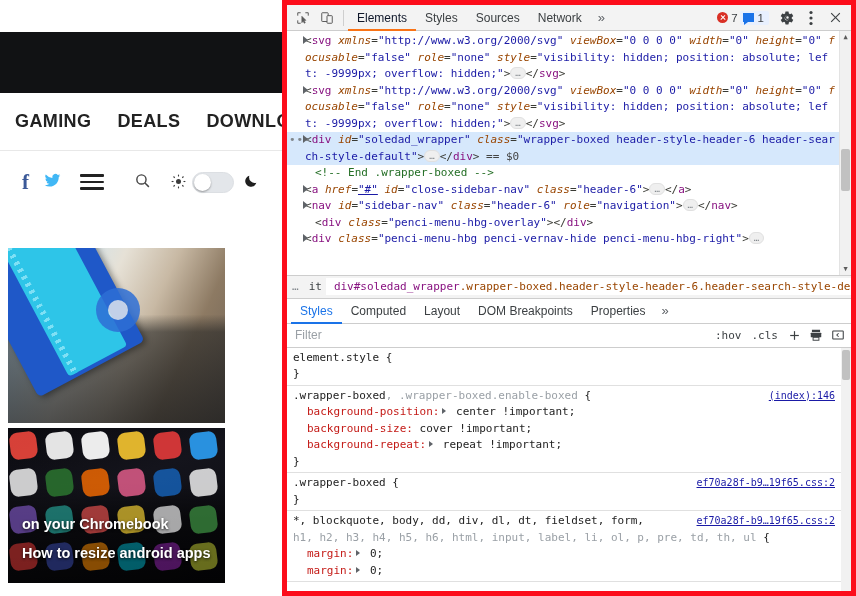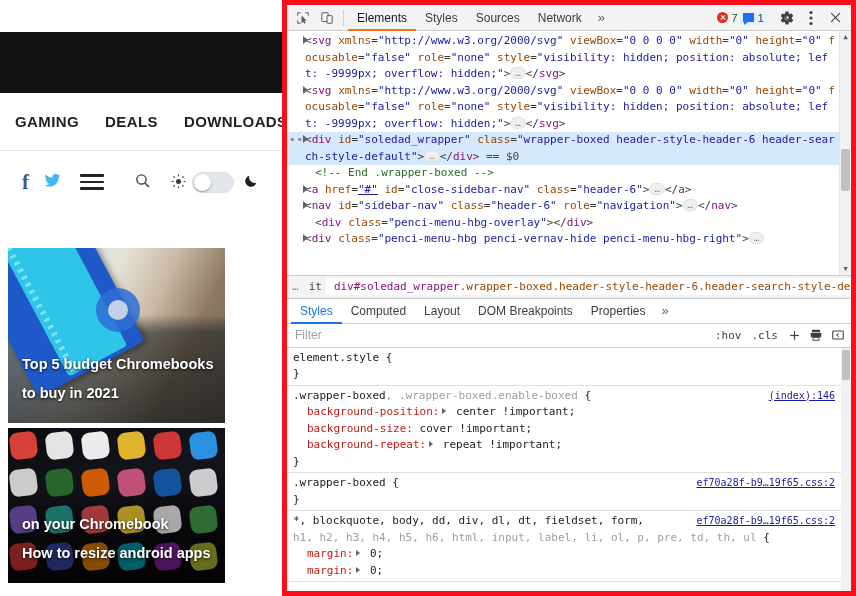--- a/index.html
+++ b/index.html
@@ -33,21 +33,21 @@
   .topbar-search{margin-left:12px;color:#f0f0f0;}
   #blackband{
     position:absolute;left:0;top:32px;width:288px;height:61px;background:#111214;
   }
   #navrow{
     position:absolute;left:0;top:93px;width:288px;height:58px;background:#fff;
     display:flex;align-items:center;padding-left:2px;box-sizing:border-box;
     border-bottom:1px solid #e8e8e8;
   }
   .navitem{
-    font-size:15px;font-weight:bold;color:#222;letter-spacing:.4px;
+    font-size:18px;font-weight:bold;color:#222;letter-spacing:.4px;
     margin:0 0 0 0;padding:0 13px;white-space:nowrap;
   }
   #toolsrow{
     position:absolute;left:0;top:152px;width:288px;height:60px;background:#fff;
     display:flex;align-items:center;
   }
   .fb{color:#3b5998;font-family:"Liberation Serif",serif;font-weight:bold;font-size:21px;
       margin-left:22px;line-height:1;}
   .tw{color:#41b7f5;font-size:19px;margin-left:14px;line-height:1;}
   .burger{margin-left:18px;width:24px;display:flex;flex-direction:column;gap:4px;}
@@ -159,21 +159,21 @@
     font-family:"DejaVu Sans Mono","Liberation Mono",monospace;
     font-size:11px;line-height:16.5px;
   }
   #domlist{position:absolute;left:0;top:0;right:11px;padding:2px 0 0 0;}
   .dl{white-space:pre-wrap;padding-left:18px;position:relative;color:#222;word-break:break-all;}
   .dl.sel{background:#d6e8fc;}
   .dl .tri{position:absolute;left:16px;top:3px;width:0;height:0;
     border-left:5px solid #5f6368;border-top:4px solid transparent;border-bottom:4px solid transparent;}
   .dots3{position:absolute;left:2px;top:0;color:#80868b;letter-spacing:1px;font-size:11px;}
   .tag{color:#881280;}
-  .attr{color:#994500;}
+  .attr{color:#994500;font-style:italic;}
   .val{color:#1a1aa6;}
   .pun{color:#393a34;}
   .cmt{color:#236e25;}
   .ellip{
     display:inline-block;background:#efefef;border-radius:6px;padding:0 4px;color:#80868b;
     font-size:9px;line-height:10px;vertical-align:1px;border:1px solid #e0e0e0;
   }
   .dollar{color:#444;}
   .ind1{padding-left:28px;}
   #domscroll{position:absolute;right:0;top:0;width:11px;bottom:0;background:#f1f1f1;border-left:1px solid #e3e3e3;}
@@ -282,24 +282,20 @@
           <path d="M20 14.5A8.5 8.5 0 0 1 9.5 4a8.5 8.5 0 1 0 10.5 10.5z"></path>
         </svg>
     </span>
   </div>
 
   <div class="card" id="card1">
     <div class="bg" id="c1bg">
       <div id="c1calc"></div>
         <div id="c1note"></div>
         <div id="c1chrome"></div>
-    </div>
-    <div class="ttl">
-      <span>Top 5 budget Chromebooks</span>
-      <span>to buy in 2021</span>
     </div>
   </div>
 
   <div class="card" id="card2">
     <div class="bg" id="c2bg">
         <div class="appi" style="left: 2px; top: 4px; background: rgb(232, 69, 60); opacity: 0.92; transform: rotate(-7deg);"></div>
         <div class="appi" style="left: 38px; top: 4px; background: rgb(246, 246, 246); opacity: 0.92; transform: rotate(-7deg);"></div>
         <div class="appi" style="left: 74px; top: 4px; background: rgb(255, 255, 255); opacity: 0.92; transform: rotate(-7deg);"></div>
         <div class="appi" style="left: 110px; top: 4px; background: rgb(242, 194, 48); opacity: 0.92; transform: rotate(-7deg);"></div>
         <div class="appi" style="left: 146px; top: 4px; background: rgb(224, 58, 58); opacity: 0.92; transform: rotate(-7deg);"></div>

